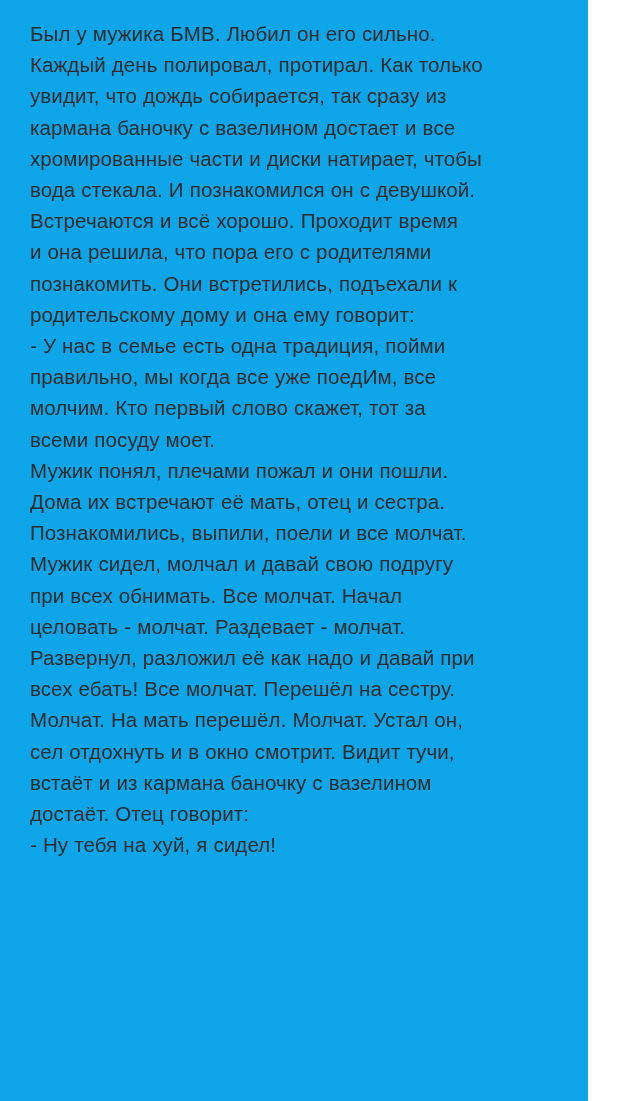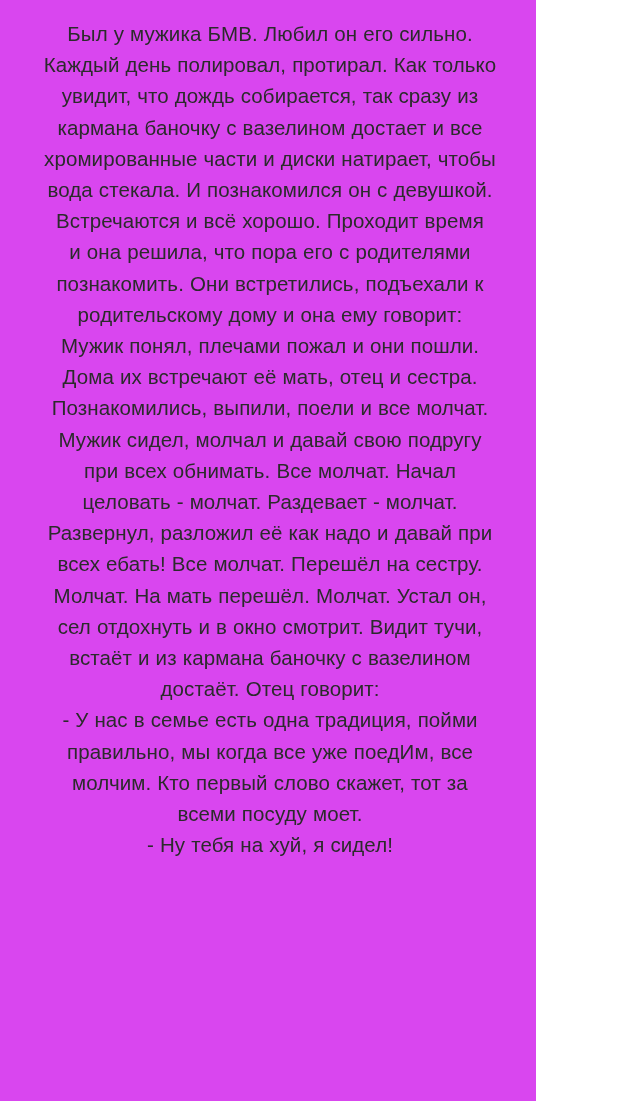--- a/index.html
+++ b/index.html
@@ -7,26 +7,25 @@
     padding: 0;
     background: #ffffff;
   }
   body {
     width: 640px;
     height: 1101px;
     overflow: hidden;
     font-family: "Liberation Sans", sans-serif;
   }
   #page {
-    width: 536px;
+    width: 588px;
     height: 1101px;
-    background: #d946ef;
+    background: #0ea5e9;
     box-sizing: border-box;
     padding: 18px 26px 10px 30px;
-    text-align: center;
   }
   .story {
     color: #2b2b2b;
     font-size: 20.5px;
     line-height: 31.2px;
     letter-spacing: 0.1px;
     word-spacing: 0.2px;
   }
   .story p {
     margin: 0;
@@ -42,31 +41,31 @@
     <p>Был у мужика БМВ. Любил он его сильно.
 Каждый день полировал, протирал. Как только
 увидит, что дождь собирается, так сразу из
 кармана баночку с вазелином достает и все
 хромированные части и диски натирает, чтобы
 вода стекала. И познакомился он с девушкой.
 Встречаются и всё хорошо. Проходит время
 и она решила, что пора его с родителями
 познакомить. Они встретились, подъехали к
 родительскому дому и она ему говорит:</p>
+    <p>- У нас в семье есть одна традиция, пойми
+правильно, мы когда все уже поедИм, все
+молчим. Кто первый слово скажет, тот за
+всеми посуду моет.</p>
     <p>Мужик понял, плечами пожал и они пошли.
 Дома их встречают её мать, отец и сестра.
 Познакомились, выпили, поели и все молчат.
 Мужик сидел, молчал и давай свою подругу
 при всех обнимать. Все молчат. Начал
 целовать - молчат. Раздевает - молчат.
 Развернул, разложил её как надо и давай при
 всех ебать! Все молчат. Перешёл на сестру.
 Молчат. На мать перешёл. Молчат. Устал он,
 сел отдохнуть и в окно смотрит. Видит тучи,
 встаёт и из кармана баночку с вазелином
 достаёт. Отец говорит:</p>
-    <p>- У нас в семье есть одна традиция, пойми
-правильно, мы когда все уже поедИм, все
-молчим. Кто первый слово скажет, тот за
-всеми посуду моет.</p>
     <p>- Ну тебя на хуй, я сидел!</p>
   </div>
 </div>
 
 </body></html>

